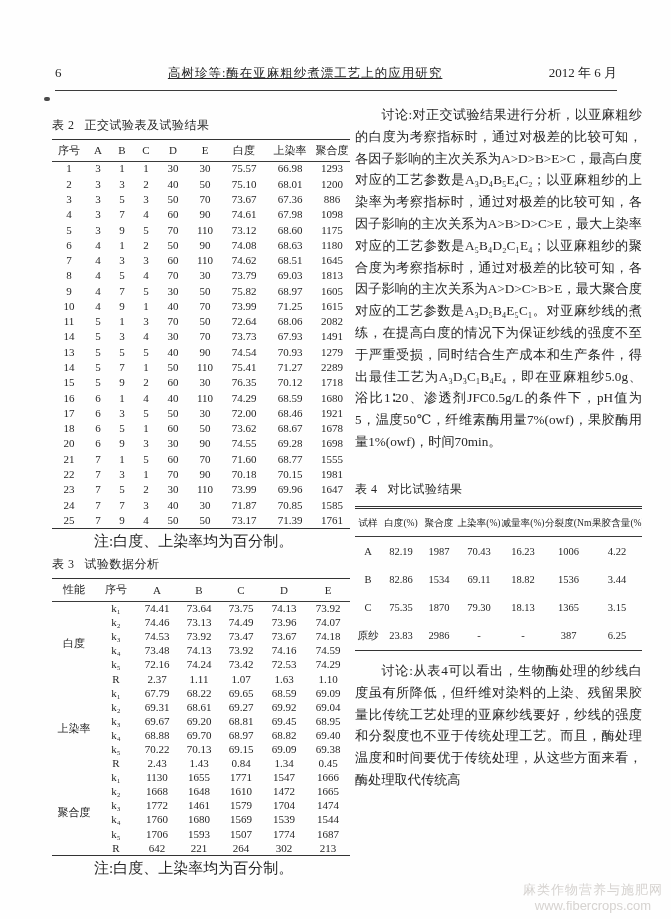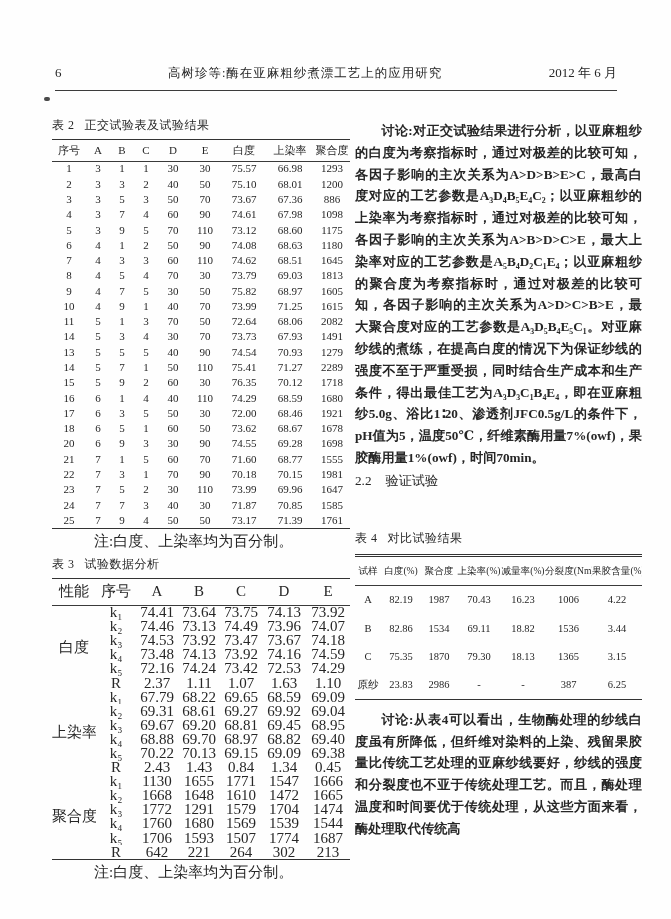--- a/index.html
+++ b/index.html
@@ -3,51 +3,51 @@
 <meta charset="utf-8">
 <style>
   html,body{margin:0;padding:0;background:#ffffff;}
   .page{
     position:relative;width:671px;height:919px;background:#fefefe;overflow:hidden;
     font-family:"Liberation Serif","DejaVu Serif",serif;color:#262626;
   }
   
   .header{position:absolute;left:55px;right:54px;top:64px;height:26px;border-bottom:1.4px solid #3c3c3c;}
   .header-inner{display:flex;justify-content:space-between;align-items:baseline;font-size:13px;}
-  .running-title{font-size:12.5px;letter-spacing:1px;}
+  .running-title{font-size:12.5px;letter-spacing:1px;text-decoration:underline;}
   .speck{position:absolute;left:44px;top:97px;width:6px;height:4px;background:#4a4a4a;border-radius:2px;}
   
   .col-left{position:absolute;left:52px;top:112px;width:298px;}
   .col-right{position:absolute;left:355px;top:104px;width:287px;font-size:13.2px;line-height:21.8px;text-align:justify;}
   
   .tbl-caption{font-size:12px;margin:5px 0 5px;letter-spacing:0.5px;}
   .tbl-caption .cap-label{margin-right:10px;}
   
   table{width:100%;border-collapse:collapse;table-layout:fixed;}
   th{font-weight:normal;}
   td,th{text-align:center;overflow:hidden;white-space:nowrap;}
   .t2{border-top:1.5px solid #333;border-bottom:1.5px solid #333;font-size:11px;}
   .t2 thead tr{border-bottom:1px solid #3a3a3a;}
   .t2 th{padding:2.5px 0 3px;}
   .t2 td{padding:1.9px 0;line-height:11.5px;}
-  .t3{border-top:1.5px solid #333;border-bottom:1.5px solid #333;font-size:15px;}
+  .t3{border-top:1.5px solid #333;border-bottom:1.5px solid #333;font-size:11px;}
   .t3 thead tr{border-bottom:1px solid #3a3a3a;}
   .t3 th{padding:3px 0 3.5px;}
   .t3 td{padding:1.3px 0;line-height:11.5px;}
   .t3 .group-label{vertical-align:middle;}
   .t4{border-top:3px double #333;border-bottom:1.5px solid #333;font-size:10.5px;}
   .t4 thead tr{border-bottom:1px solid #3a3a3a;}
   .t4 th{padding:3px 0;font-size:9.6px;}
   .t4 td{padding:3.2px 0;}
   .tbl-note{font-size:15px;padding-left:42px;margin:3px 0 4px;}
   
-  .body-para{margin:16px 0 1px;text-indent:2em;font-weight:bold;}
+  .body-para{margin:0 0 1px;text-indent:2em;}
   .sec-head{margin:1px 0 1px;}
   .sec-head .sec-no{margin-right:14px;}
-  .t4-caption{margin-top:36px;}
+  .t4-caption{margin-top:26px;}
   .para-after-table{margin-top:9px;}
   
   .watermark{position:absolute;right:8px;bottom:5px;text-align:center;color:#d6d3d0;line-height:16px;}
   .wm-cn{font-size:13px;letter-spacing:1px;}
   .wm-url{font-size:13px;font-family:"Liberation Sans","DejaVu Sans",sans-serif;}
 </style>
 </head>
 <body>
 
 <div class="page">
@@ -500,21 +500,21 @@
             <td>k₂</td>
             <td>1668</td>
             <td>1648</td>
             <td>1610</td>
             <td>1472</td>
             <td>1665</td>
           </tr>
           <tr>
             <td>k₃</td>
             <td>1772</td>
-            <td>1291</td>
+            <td>1461</td>
             <td>1579</td>
             <td>1704</td>
             <td>1474</td>
           </tr>
           <tr>
             <td>k₄</td>
             <td>1760</td>
             <td>1680</td>
             <td>1569</td>
             <td>1539</td>
@@ -540,23 +540,20 @@
     </table>
 
     <div class="tbl-note">注:白度、上染率均为百分制。</div>
 
   </div>
 
   <div class="col-right">
 
     <p class="body-para">讨论:对正交试验结果进行分析，以亚麻粗纱的白度为考察指标时，通过对极差的比较可知，各因子影响的主次关系为A&gt;D&gt;B&gt;E&gt;C，最高白度对应的工艺参数是A₃D₄B₅E₄C₂；以亚麻粗纱的上染率为考察指标时，通过对极差的比较可知，各因子影响的主次关系为A&gt;B&gt;D&gt;C&gt;E，最大上染率对应的工艺参数是A₅B₄D₂C₁E₄；以亚麻粗纱的聚合度为考察指标时，通过对极差的比较可知，各因子影响的主次关系为A&gt;D&gt;C&gt;B&gt;E，最大聚合度对应的工艺参数是A₃D₅B₄E₅C₁。对亚麻纱线的煮练，在提高白度的情况下为保证纱线的强度不至于严重受损，同时结合生产成本和生产条件，得出最佳工艺为A₃D₃C₁B₄E₄，即在亚麻粗纱5.0g、浴比1∶20、渗透剂JFC0.5g/L的条件下，pH值为5，温度50℃，纤维素酶用量7%(owf)，果胶酶用量1%(owf)，时间70min。</p>
 
-    <p class="sec-head">
-      <span class="sec-no">2.2</span><span>验证试验</span>
-    </p>
 
 
     <div class="tbl-caption t4-caption">
       <span class="cap-label">表 4</span><span>对比试验结果</span>
     </div>
 
     <table class="t4">
       <colgroup>
         <col style="width:26px">
           <col style="width:40px">
@@ -614,14 +611,18 @@
             <td>387</td>
             <td>6.25</td>
           </tr>
         </tbody>
     </table>
 
     <p class="body-para para-after-table">讨论:从表4可以看出，生物酶处理的纱线白度虽有所降低，但纤维对染料的上染、残留果胶量比传统工艺处理的亚麻纱线要好，纱线的强度和分裂度也不亚于传统处理工艺。而且，酶处理温度和时间要优于传统处理，从这些方面来看，酶处理取代传统高</p>
 
   </div>
 
+  <div class="watermark">
+    <div class="wm-cn">麻类作物营养与施肥网</div>
+    <div class="wm-url">www.fibercrops.com</div>
+  </div>
 
 </div>
 
 </body></html>

